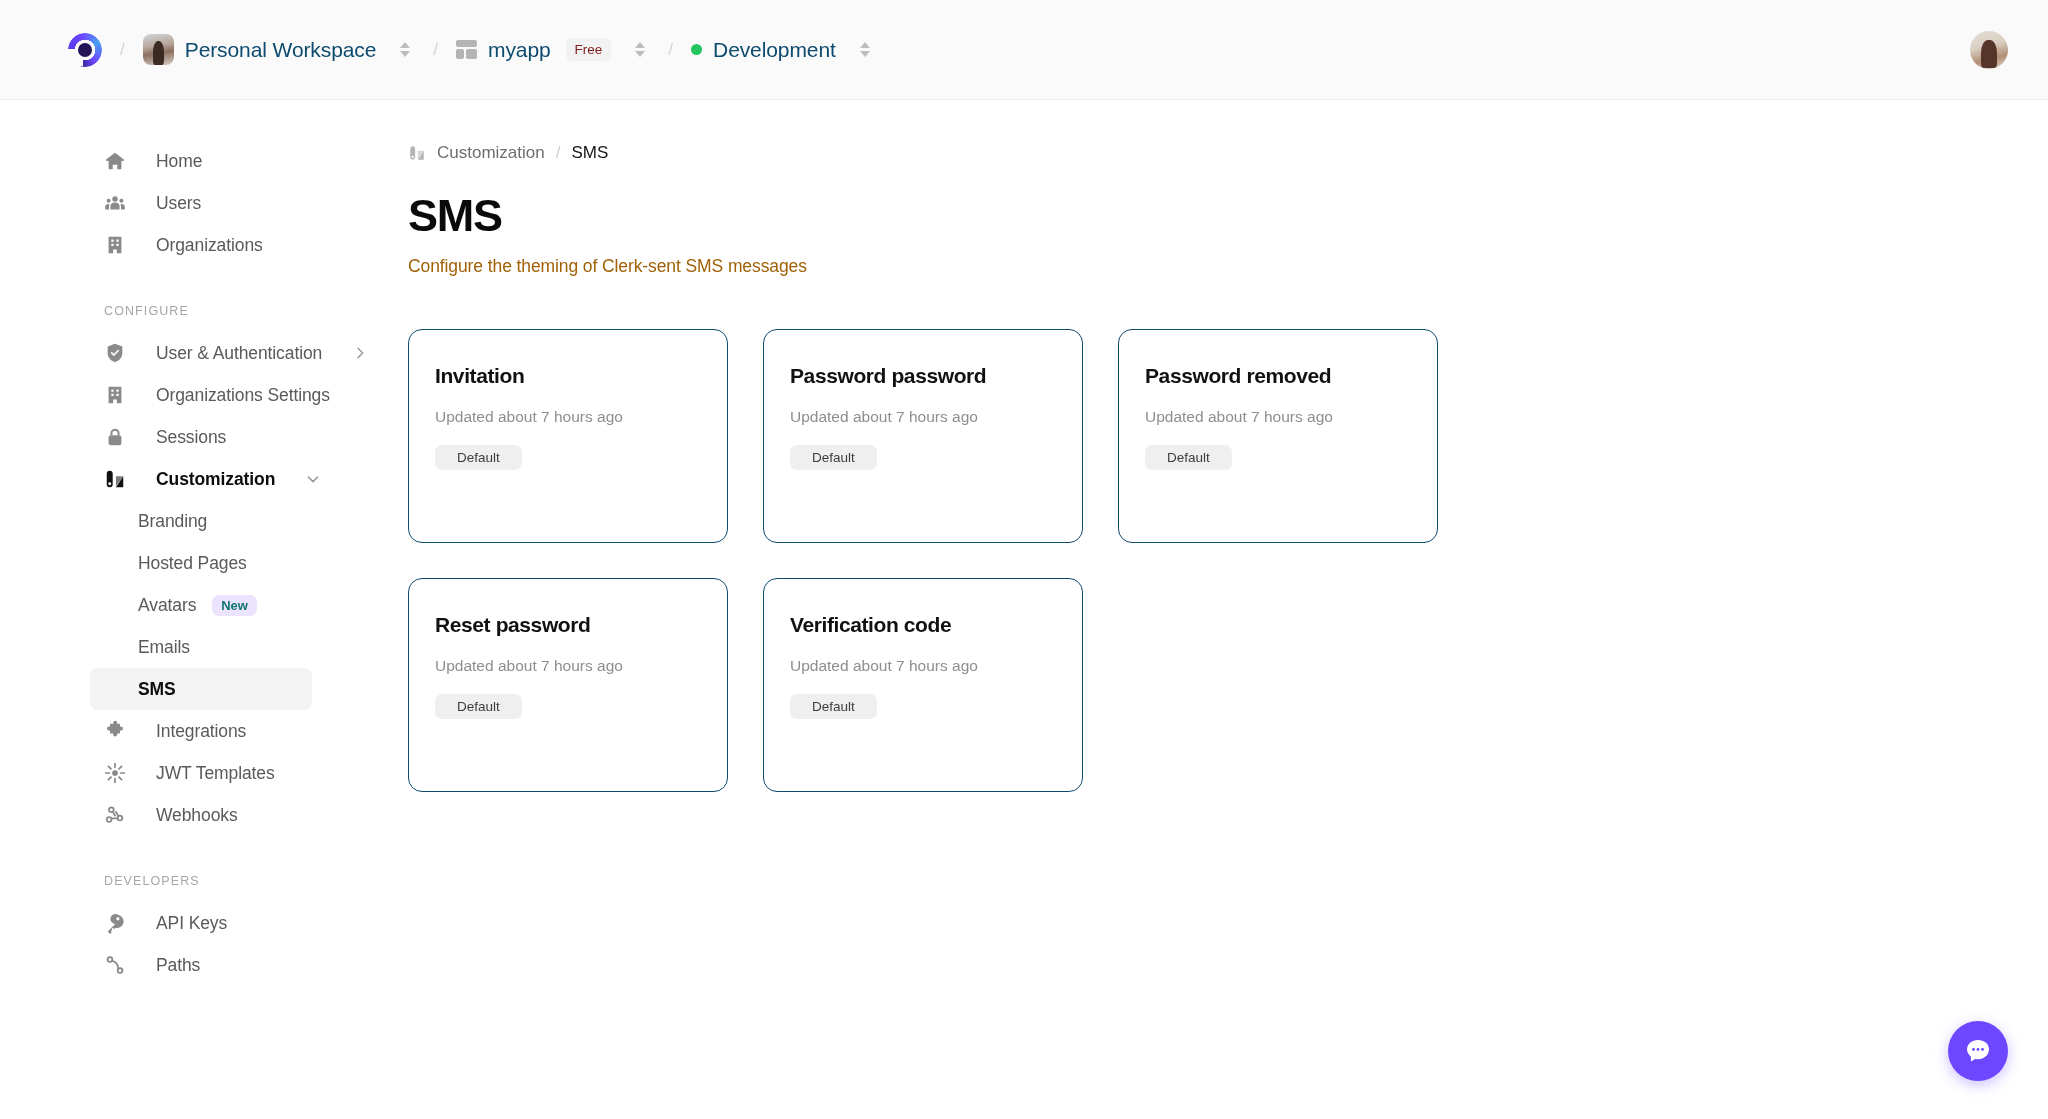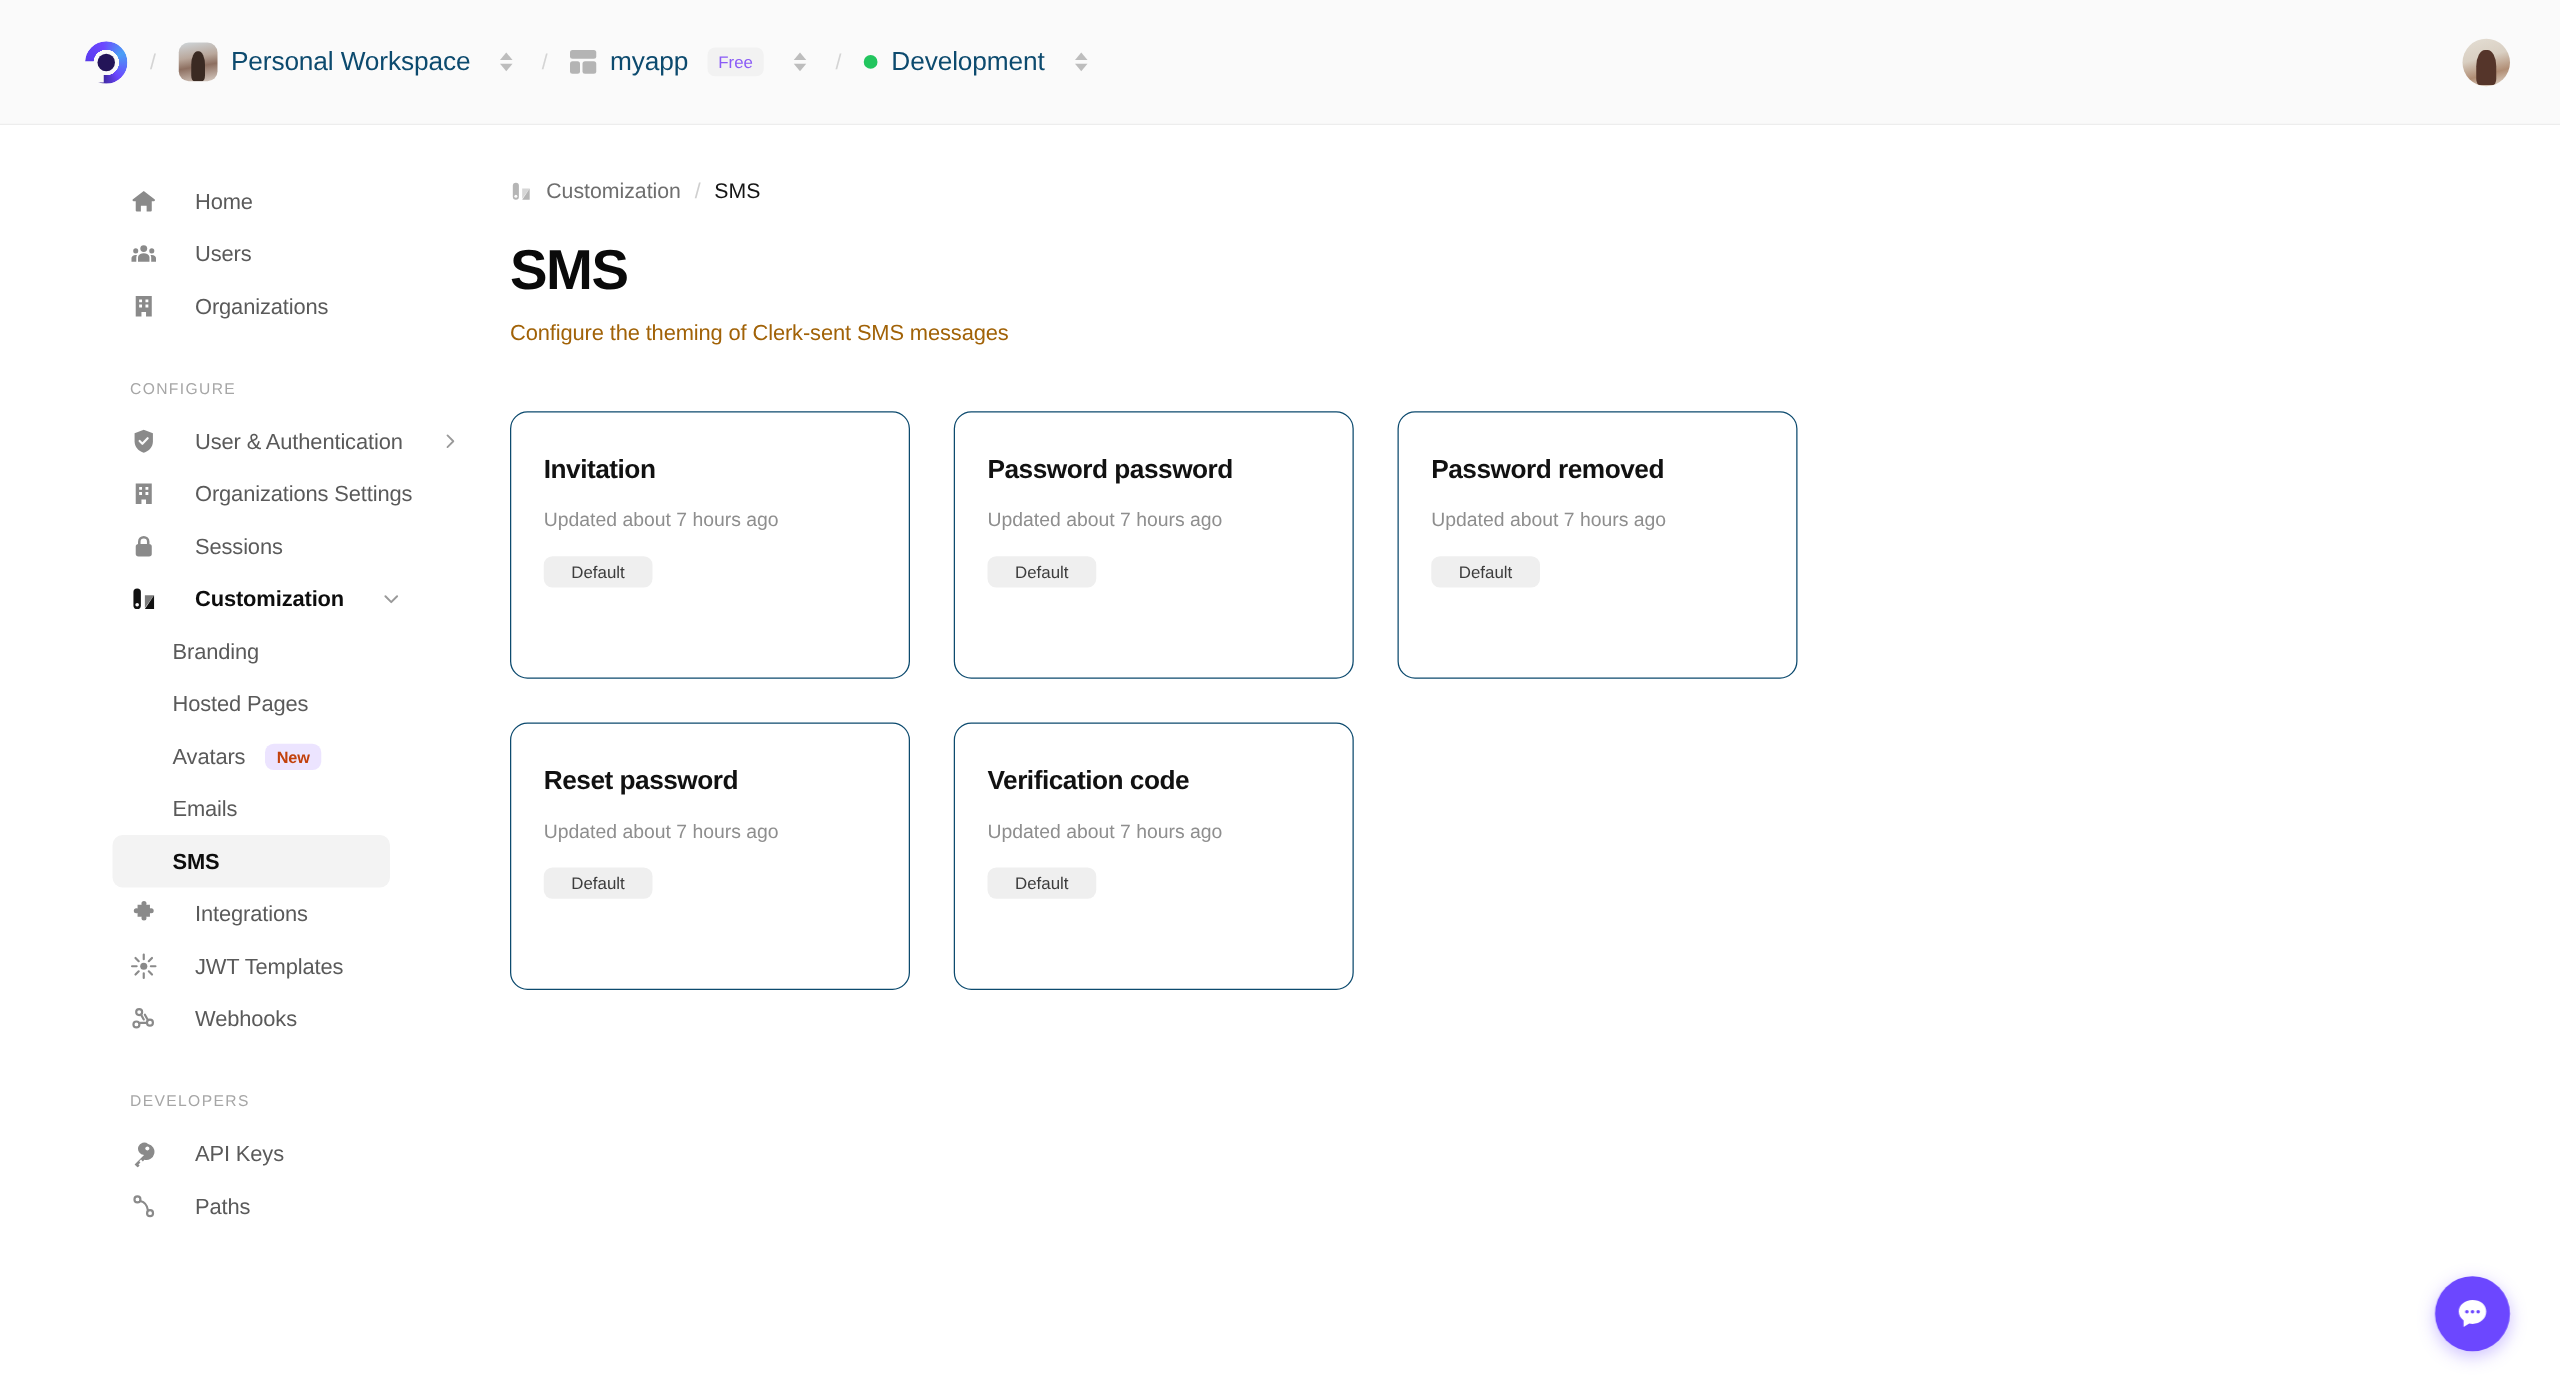--- a/index.html
+++ b/index.html
@@ -120,21 +120,21 @@
     grid-template-rows: 7px 10px;
     gap: 2px;
   }
   .app-icon span { background: #b4b4b4; border-radius: 2px; }
   .app-icon span:nth-child(1) { grid-column: 1 / span 2; grid-row: 1; }
   .app-icon span:nth-child(2) { grid-column: 1; grid-row: 2; }
   .app-icon span:nth-child(3) { grid-column: 2; grid-row: 2; }
 
   .plan-badge {
     background: #f2f2f2;
-    color: #8b5cf6;
+    color: #7f1d1d;
     font-size: 13.5px;
     padding: 4px 9px;
     border-radius: 6px;
     margin-left: 4px;
   }
 
   .env-dot {
     width: 11px; height: 11px;
     border-radius: 50%;
     background: #22c55e;
@@ -213,21 +213,21 @@
   .nav-chevron {
     margin-left: auto;
     width: 16px; height: 16px;
     flex: none;
     color: #9a9a9a;
   }
   .nav-chevron svg { width: 100%; height: 100%; display: block; }
 
   .new-badge {
     background: #ece4ff;
-    color: #c2410c;
+    color: #0f766e;
     font-size: 13px;
     font-weight: 600;
     padding: 3px 9px;
     border-radius: 7px;
     margin-left: 6px;
   }
 
   .nav-group-label {
     font-size: 12.5px;
     font-weight: 400;

